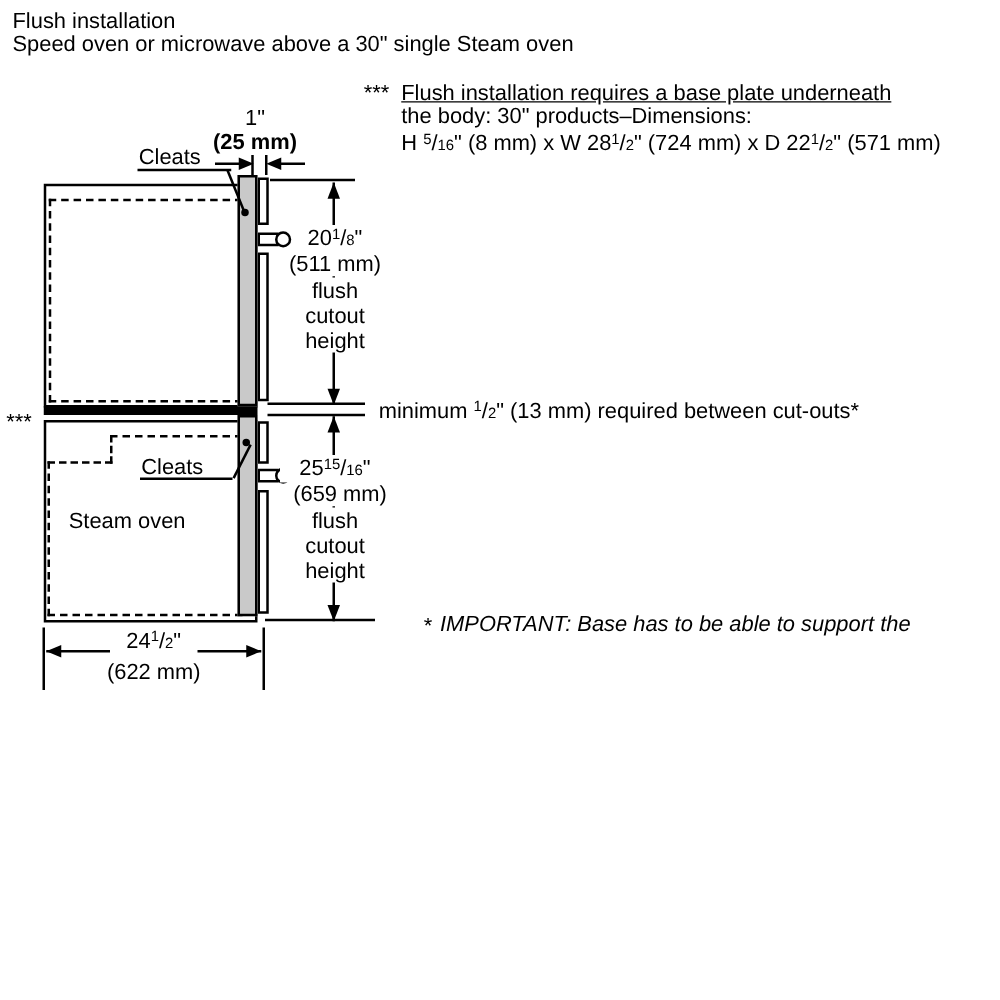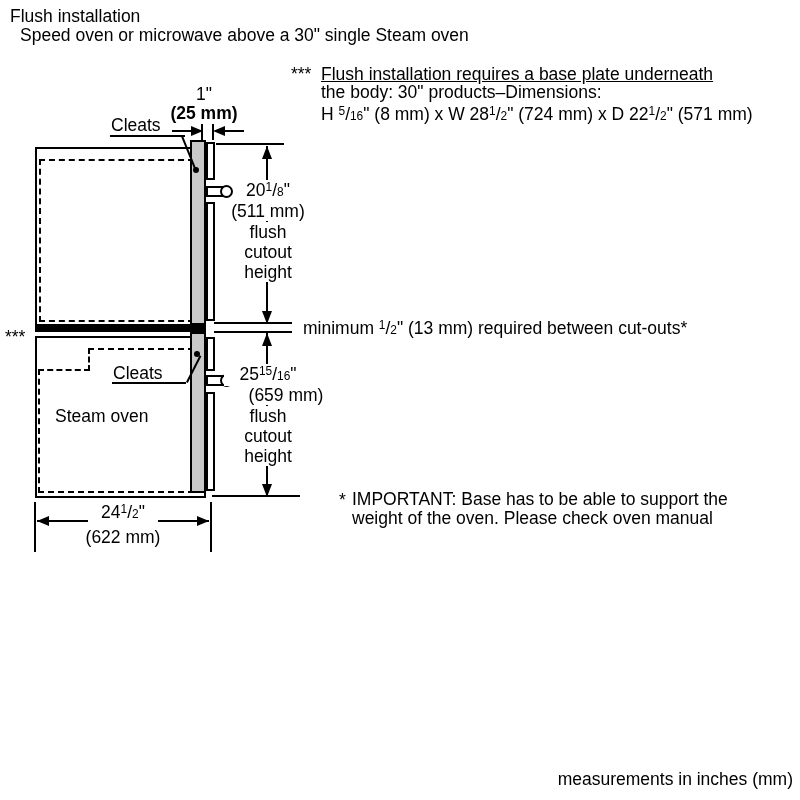--- a/index.html
+++ b/index.html
@@ -19,29 +19,29 @@
   .leader{position:absolute;height:2px;background:#000;transform-origin:0 0;z-index:5;}
   .tri{position:absolute;width:0;height:0;z-index:2;}
   .tri.up{border-left:5px solid transparent;border-right:5px solid transparent;border-bottom:13px solid #000;}
   .tri.down{border-left:5px solid transparent;border-right:5px solid transparent;border-top:13px solid #000;}
   .tri.left{border-top:5px solid transparent;border-bottom:5px solid transparent;border-right:12px solid #000;}
   .tri.right{border-top:5px solid transparent;border-bottom:5px solid transparent;border-left:12px solid #000;}
   .dimtxt{position:absolute;text-align:center;background:#fff;z-index:10;line-height:20px;white-space:nowrap;}
   .lbl{position:absolute;z-index:10;white-space:nowrap;}
   sup{font-size:68%;vertical-align:baseline;position:relative;top:-0.45em;}
   .den{font-size:68%;}
-  .note-line{line-height:18.5px;white-space:nowrap;}
+  .note-line{line-height:18.5px;white-space:nowrap;font-style:italic;}
 </style>
 </head>
 <body>
 
 <div id="page">
 
   <div class="lbl" style="left:10px;top:6px;">Flush installation</div>
-  <div class="lbl" style="left:20px;top:25px;">Speed oven or microwave above a 30" single Steam oven</div>
+  <div class="lbl" style="left:10px;top:25px;">Speed oven or microwave above a 30" single Steam oven</div>
 
   <div class="lbl" style="left:291px;top:64px;">***</div>
   <div class="lbl" style="left:321px;top:64px;text-decoration:underline;">Flush installation requires a base plate underneath</div>
   <div class="lbl" style="left:321px;top:82px;">the body: 30" products–Dimensions:</div>
   <div class="lbl" style="left:321px;top:104px;">H <sup>5</sup>/<span class="den">16</span>" (8 mm) x W 28<sup>1</sup>/<span class="den">2</span>" (724 mm) x D 22<sup>1</sup>/<span class="den">2</span>" (571 mm)</div>
 
   <div class="box" style="left:35px;top:147px;width:171px;height:179px;"></div>
   <div class="dash-rect" style="left:39px;top:159px;width:155px;height:163px;"></div>
 
   <div class="ln" style="left:35px;top:325px;width:171px;height:7px;"></div>
@@ -99,37 +99,35 @@
   </div>
 
   <div class="ln" style="left:214px;top:322px;width:78px;height:2px;"></div>
   <div class="ln" style="left:214px;top:331px;width:78px;height:2px;"></div>
   <div class="lbl" style="left:303px;top:318px;">minimum <sup>1</sup>/<span class="den">2</span>" (13 mm) required between cut-outs*</div>
 
   <div class="ln" style="left:266px;top:333px;width:2px;height:164px;"></div>
   <div class="tri up" style="left:262px;top:333px;"></div>
   <div class="tri down" style="left:262px;top:484px;"></div>
   <div class="dimtxt" style="left:224px;top:364px;width:88px;">25<sup>15</sup>/<span class="den">16</span>"</div>
-  <div class="dimtxt" style="left:244px;top:385px;width:84px;">(659 mm)</div>
+  <div class="dimtxt" style="left:230px;top:385px;width:84px;">(659 mm)</div>
   <div class="dimtxt" style="left:237px;top:406px;width:62px;">
     <div>flush</div>
     <div>cutout</div>
     <div>height</div>
   </div>
   <div class="ln" style="left:212px;top:495px;width:88px;height:2px;"></div>
 
   <div class="ln" style="left:34px;top:502px;width:2px;height:50px;"></div>
   <div class="ln" style="left:210px;top:502px;width:2px;height:50px;"></div>
   <div class="ln" style="left:37px;top:520px;width:172px;height:2px;"></div>
   <div class="tri left" style="left:37px;top:516px;"></div>
   <div class="tri right" style="left:197px;top:516px;"></div>
   <div class="dimtxt" style="left:88px;top:502px;width:70px;">24<sup>1</sup>/<span class="den">2</span>"</div>
   <div class="dimtxt" style="left:83px;top:527px;width:80px;background:transparent;">(622 mm)</div>
 
   <div class="lbl" style="left:339px;top:490px;">*</div>
   <div class="abs" style="left:352px;top:490px;z-index:10;">
     <div class="note-line">IMPORTANT: Base has to be able to support the</div>
-    <div class="note-line">weight of the oven. Please check oven manual</div>
   </div>
 
-  <div class="lbl" style="left:443px;top:769px;width:350px;text-align:right;">measurements in inches (mm)</div>
 
 </div>
 
 </body></html>

